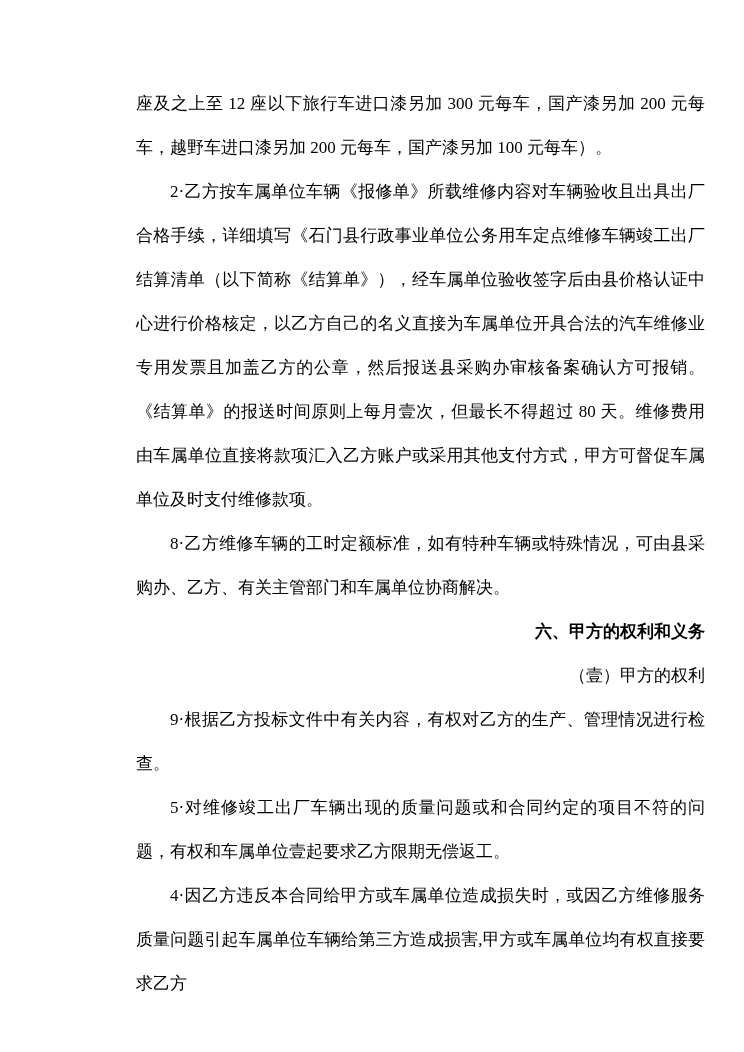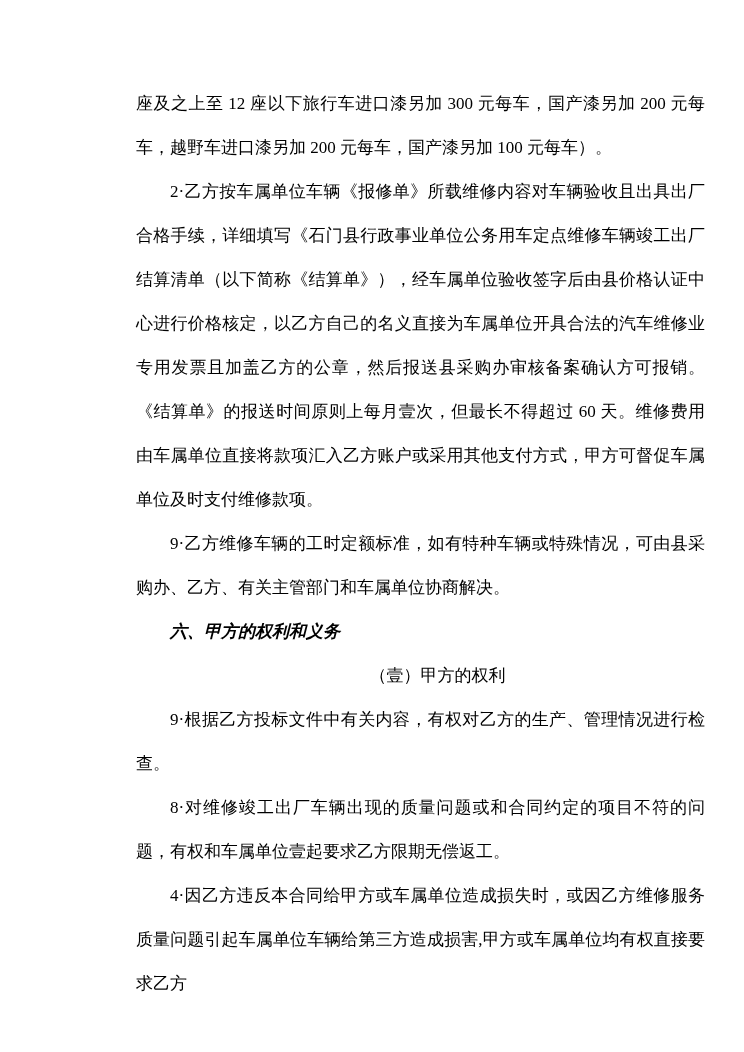--- a/index.html
+++ b/index.html
@@ -28,32 +28,31 @@
     line-height: 44px;
     text-align: justify;
     text-indent: 2em;
     word-break: break-all;
   }
   .para.no-indent {
     text-indent: 0;
   }
   .para.heading {
     font-weight: bold;
-    text-align: left;
-    font-style: italic;
+    text-align: right;
   }
   .para.single {
-    text-align: center;
+    text-align: right;
   }
 </style>
 </head>
 <body>
 
 <div class="page">
   <p class="para no-indent">座及之上至 12 座以下旅行车进口漆另加 300 元每车，国产漆另加 200 元每车，越野车进口漆另加 200 元每车，国产漆另加 100 元每车）。</p>
-  <p class="para">2·乙方按车属单位车辆《报修单》所载维修内容对车辆验收且出具出厂合格手续，详细填写《石门县行政事业单位公务用车定点维修车辆竣工出厂结算清单（以下简称《结算单》），经车属单位验收签字后由县价格认证中心进行价格核定，以乙方自己的名义直接为车属单位开具合法的汽车维修业专用发票且加盖乙方的公章，然后报送县采购办审核备案确认方可报销。《结算单》的报送时间原则上每月壹次，但最长不得超过 60 天。维修费用由车属单位直接将款项汇入乙方账户或采用其他支付方式，甲方可督促车属单位及时支付维修款项。</p>
-  <p class="para">9·乙方维修车辆的工时定额标准，如有特种车辆或特殊情况，可由县采购办、乙方、有关主管部门和车属单位协商解决。</p>
+  <p class="para">2·乙方按车属单位车辆《报修单》所载维修内容对车辆验收且出具出厂合格手续，详细填写《石门县行政事业单位公务用车定点维修车辆竣工出厂结算清单（以下简称《结算单》），经车属单位验收签字后由县价格认证中心进行价格核定，以乙方自己的名义直接为车属单位开具合法的汽车维修业专用发票且加盖乙方的公章，然后报送县采购办审核备案确认方可报销。《结算单》的报送时间原则上每月壹次，但最长不得超过 80 天。维修费用由车属单位直接将款项汇入乙方账户或采用其他支付方式，甲方可督促车属单位及时支付维修款项。</p>
+  <p class="para">8·乙方维修车辆的工时定额标准，如有特种车辆或特殊情况，可由县采购办、乙方、有关主管部门和车属单位协商解决。</p>
   <p class="para heading">六、甲方的权利和义务</p>
   <p class="para single">（壹）甲方的权利</p>
   <p class="para">9·根据乙方投标文件中有关内容，有权对乙方的生产、管理情况进行检查。</p>
-  <p class="para">8·对维修竣工出厂车辆出现的质量问题或和合同约定的项目不符的问题，有权和车属单位壹起要求乙方限期无偿返工。</p>
+  <p class="para">5·对维修竣工出厂车辆出现的质量问题或和合同约定的项目不符的问题，有权和车属单位壹起要求乙方限期无偿返工。</p>
   <p class="para">4·因乙方违反本合同给甲方或车属单位造成损失时，或因乙方维修服务质量问题引起车属单位车辆给第三方造成损害,甲方或车属单位均有权直接要求乙方</p>
 </div>
 
 </body></html>

